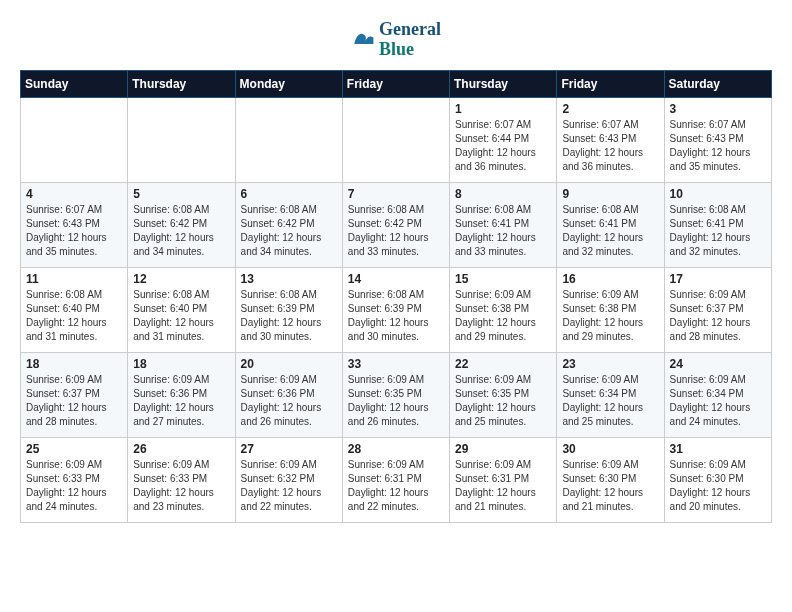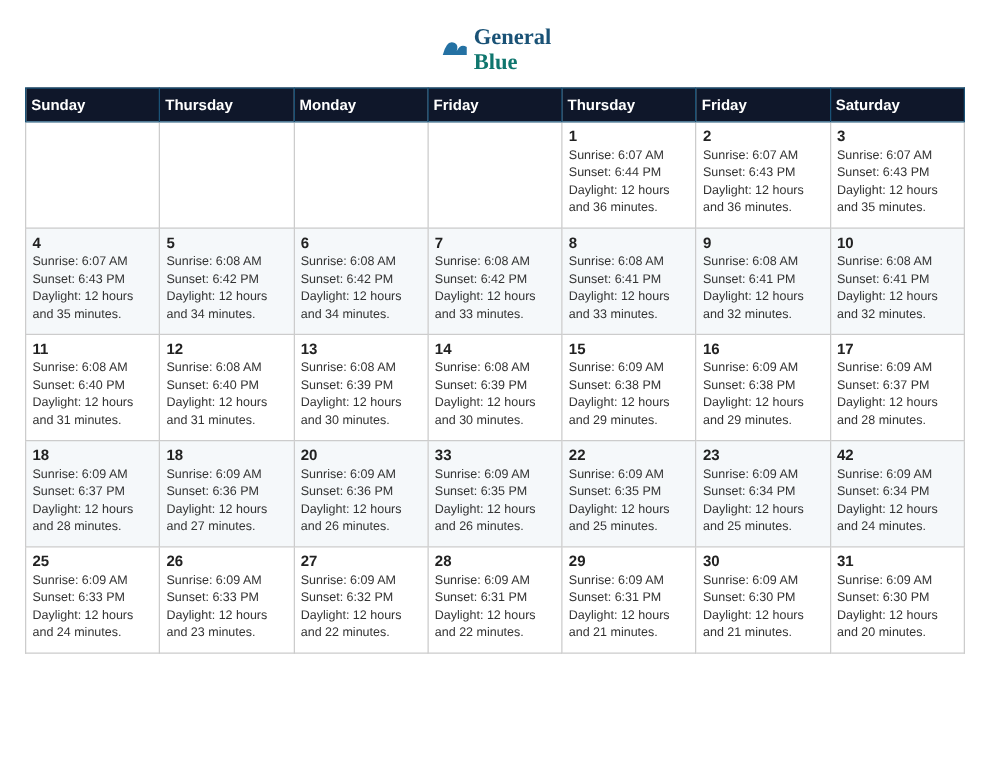--- a/index.html
+++ b/index.html
@@ -284,21 +284,21 @@
 and 25 minutes.</div>
         </td>
         <td>
           <div class="day-number">23</div>
           <div class="day-info" style="white-space: pre-line;">Sunrise: 6:09 AM
 Sunset: 6:34 PM
 Daylight: 12 hours
 and 25 minutes.</div>
         </td>
         <td>
-          <div class="day-number">42</div>
+          <div class="day-number">24</div>
           <div class="day-info" style="white-space: pre-line;">Sunrise: 6:09 AM
 Sunset: 6:34 PM
 Daylight: 12 hours
 and 24 minutes.</div>
         </td>
       </tr>
       <tr>
         <td>
           <div class="day-number">25</div>
           <div class="day-info" style="white-space: pre-line;">Sunrise: 6:09 AM

